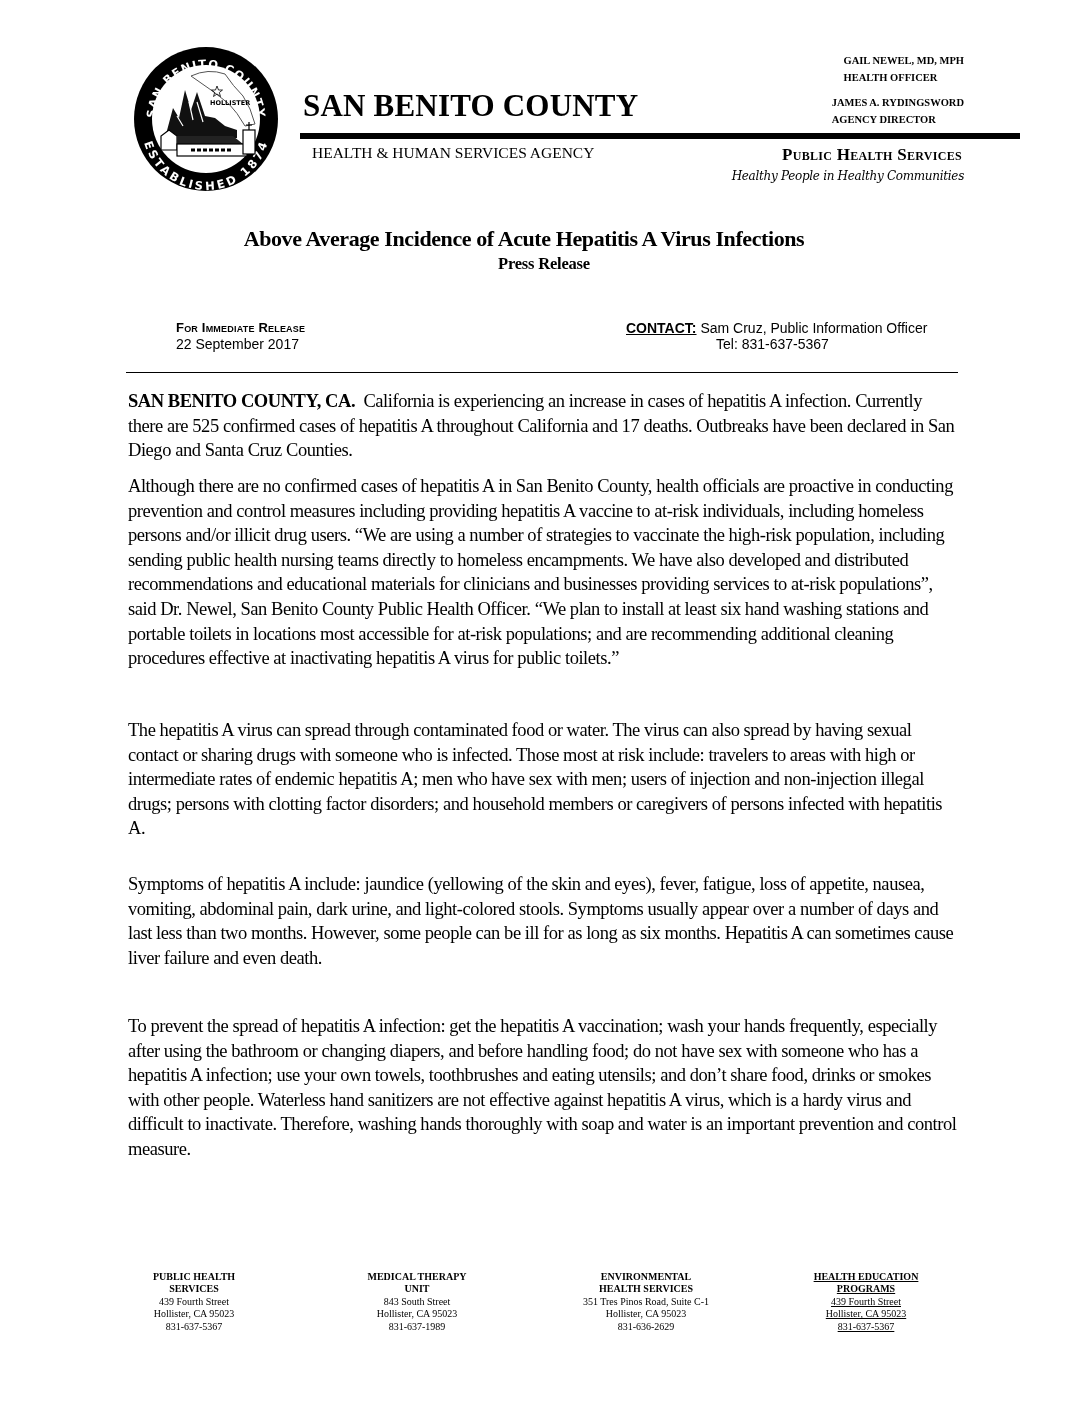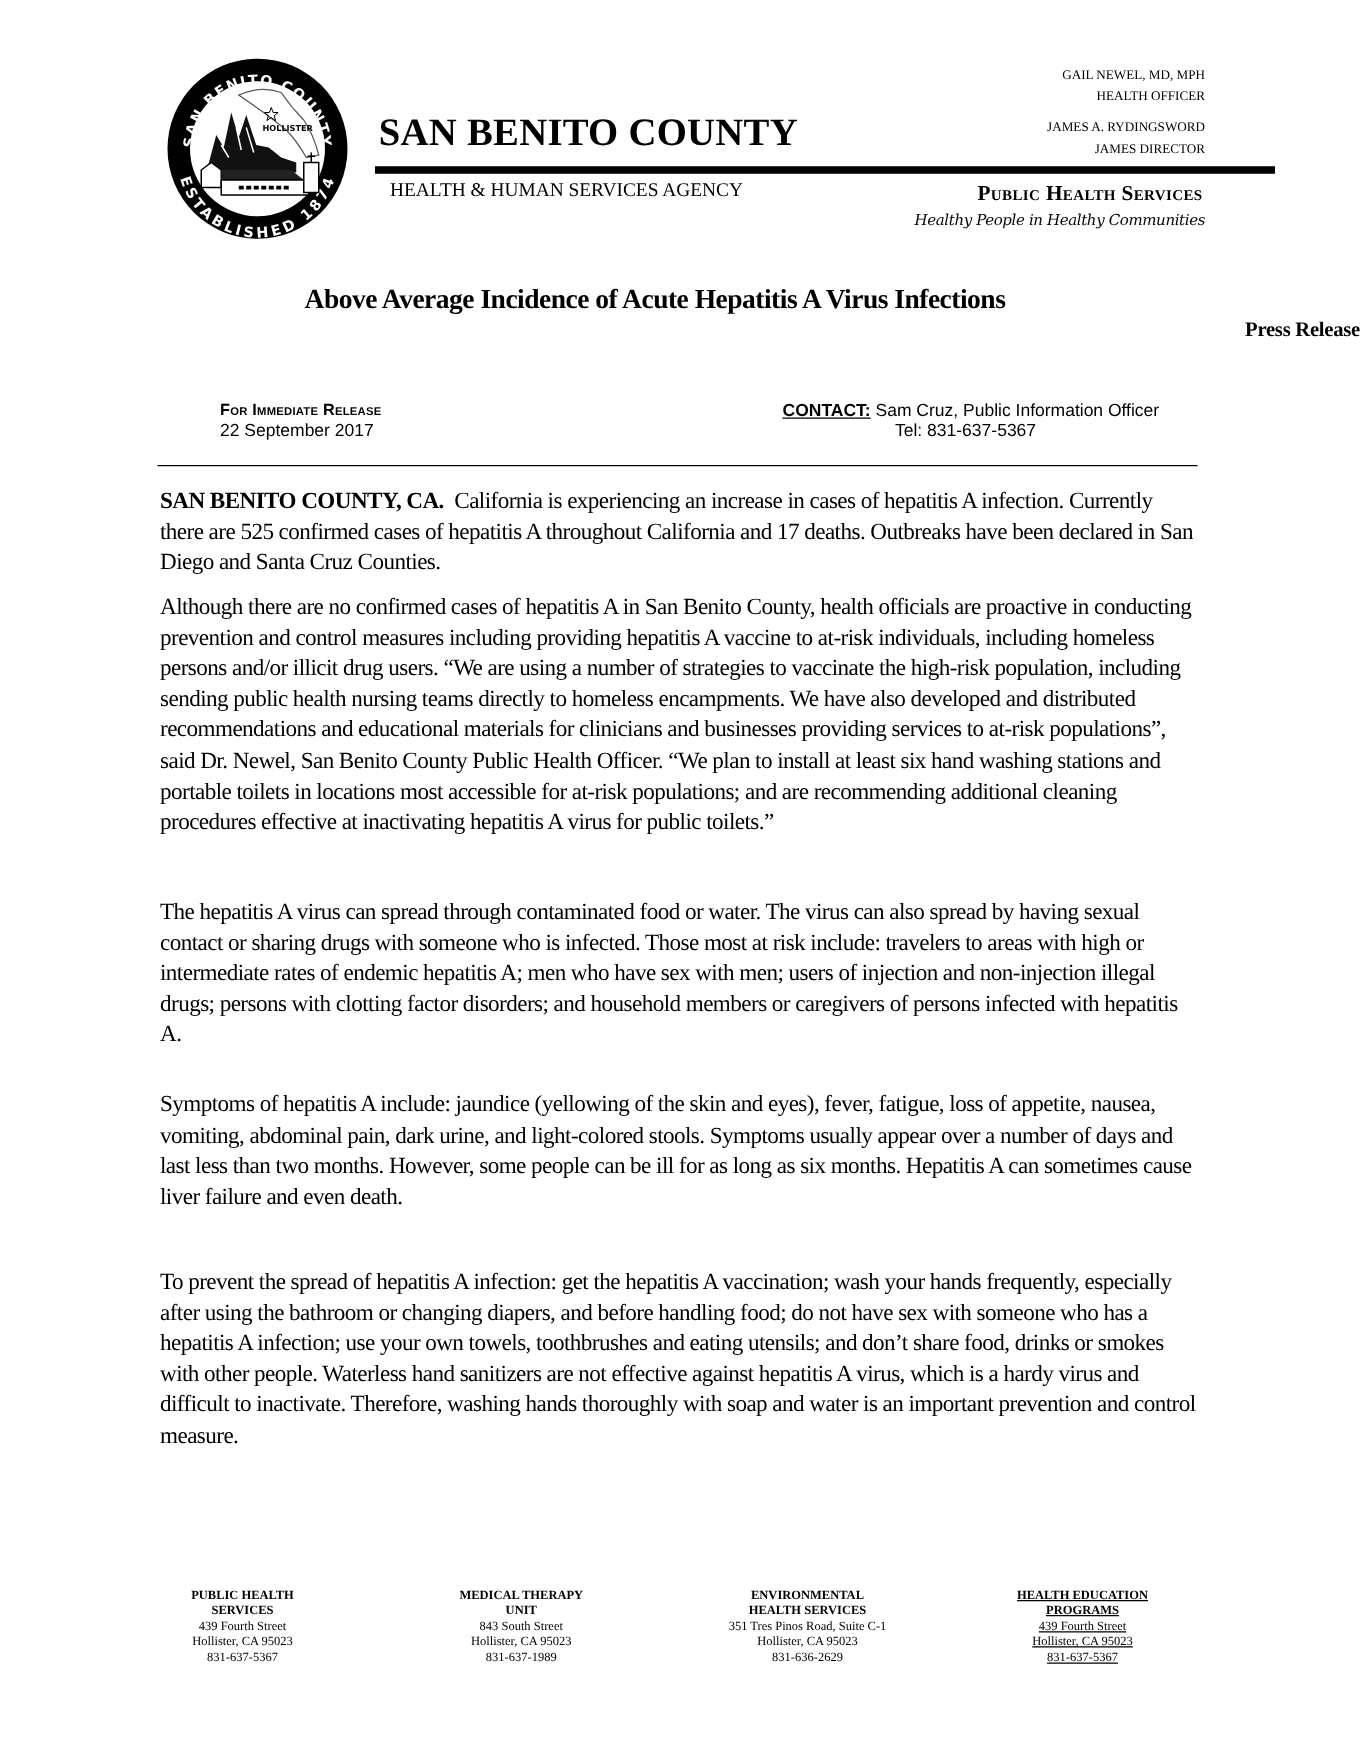--- a/index.html
+++ b/index.html
@@ -7,30 +7,30 @@
   .abs { position: absolute; }
 
   
   #seal { left: 133px; top: 46px; width: 146px; height: 146px; }
 
   
   #county-name { left: 303px; top: 88px; font-size: 31px; font-weight: bold; letter-spacing: 0.2px; white-space: nowrap; }
   #thick-rule { left: 300px; top: 133px; width: 720px; height: 6px; background: #000; }
   #agency-name { left: 312px; top: 144px; font-size: 15.5px; white-space: nowrap; }
 
-  .right-block { right: 124px; text-align: right; font-weight: normal; font-size: 10.5px; line-height: 17px; white-space: nowrap; }
+  .right-block { right: 124px; font-weight: bold; font-size: 10.5px; line-height: 17px; white-space: nowrap; }
   #officer-block { top: 52px; }
   #director-block { top: 94px; }
 
   #phs-title { right: 126px; top: 145px; font-size: 17px; font-weight: bold; font-variant: small-caps; letter-spacing: 0.3px; white-space: nowrap; }
   #phs-tagline { right: 124px; top: 169px; font-size: 12px; font-style: italic; white-space: nowrap; font-family: "DejaVu Serif", serif; letter-spacing: -0.3px; }
 
   
   #doc-title { left: 0; width: 1048px; top: 226px; text-align: center; font-size: 22px; font-weight: bold; letter-spacing: -0.4px; }
-  #doc-subtitle { left: 0; width: 1088px; top: 254px; text-align: right; font-size: 16.5px; font-weight: bold; letter-spacing: -0.2px; }
+  #doc-subtitle { left: 0; width: 1088px; top: 254px; text-align: center; font-size: 16.5px; font-weight: bold; letter-spacing: -0.2px; }
 
   
   .sans { font-family: "Liberation Sans", sans-serif; font-size: 14px; padding-left: 48px; }
   #release-label { left: 128px; top: 320px; font-weight: bold; font-variant: small-caps; font-size: 13px; letter-spacing: 0.2px; }
   #release-date { left: 128px; top: 336px; }
   #contact-line { left: 578px; top: 320px; white-space: nowrap; }
   #contact-label { font-weight: bold; text-decoration: underline; }
   #contact-tel { left: 668px; top: 336px; white-space: nowrap; }
   #thin-rule { left: 126px; top: 372px; width: 832px; height: 1.3px; background: #000; }
 
@@ -89,21 +89,21 @@
 <div id="county-name" class="abs">SAN BENITO COUNTY</div>
 <div id="thick-rule" class="abs"></div>
 <div id="agency-name" class="abs">HEALTH &amp; HUMAN SERVICES AGENCY</div>
 
 <div id="officer-block" class="abs right-block">
   <div>GAIL NEWEL, MD, MPH</div>
   <div>HEALTH OFFICER</div>
 </div>
 <div id="director-block" class="abs right-block">
   <div>JAMES A. RYDINGSWORD</div>
-  <div>JAMES DIRECTOR</div>
+  <div>AGENCY DIRECTOR</div>
 </div>
 
 <div id="phs-title" class="abs">Public Health Services</div>
 <div id="phs-tagline" class="abs">Healthy People in Healthy Communities</div>
 
 <div id="doc-title" class="abs">Above Average Incidence of Acute Hepatitis A Virus Infections</div>
 <div id="doc-subtitle" class="abs">Press Release</div>
 
 <div id="release-label" class="abs sans">For Immediate Release</div>
 <div id="release-date" class="abs sans">22 September 2017</div>

